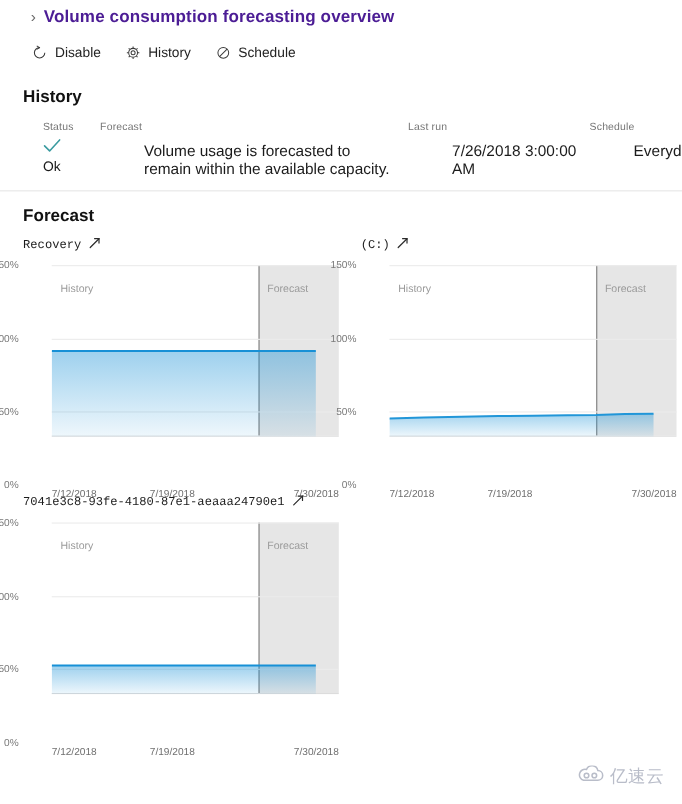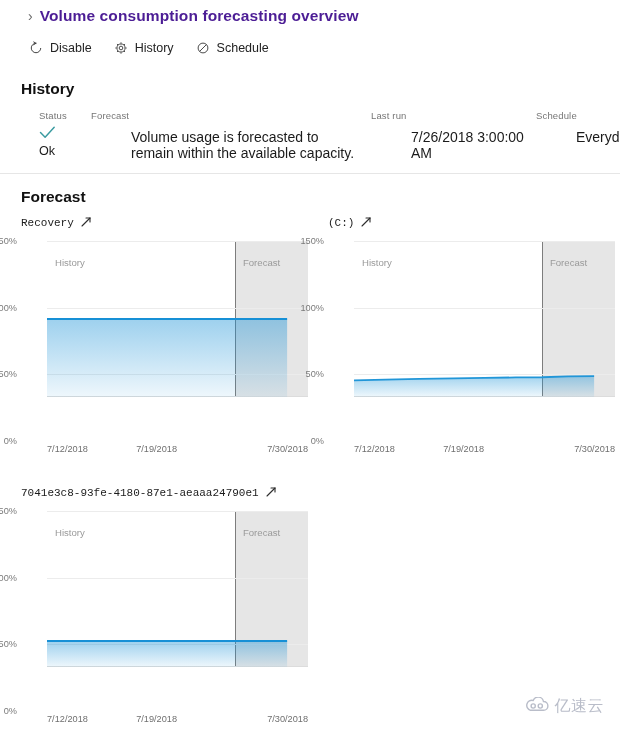--- a/index.html
+++ b/index.html
@@ -104,21 +104,21 @@
     top: 173px;
     width: 620px;
     height: 1px;
     background: #e6e6e6;
   }
 
   
   .chart-block { position: absolute; }
   #chart-recovery { left: 21px; top: 214px; }
   #chart-c        { left: 328px; top: 214px; }
-  #chart-guid     { left: 21px; top: 484px; }
+  #chart-guid     { left: 21px; top: 448px; }
 
   .chart-head {
     display: flex;
     align-items: center;
     gap: 6px;
     font-size: 11px;
     color: #1b1b1b;
     height: 18px;
     white-space: nowrap;
     font-family: Liberation Mono, monospace;

